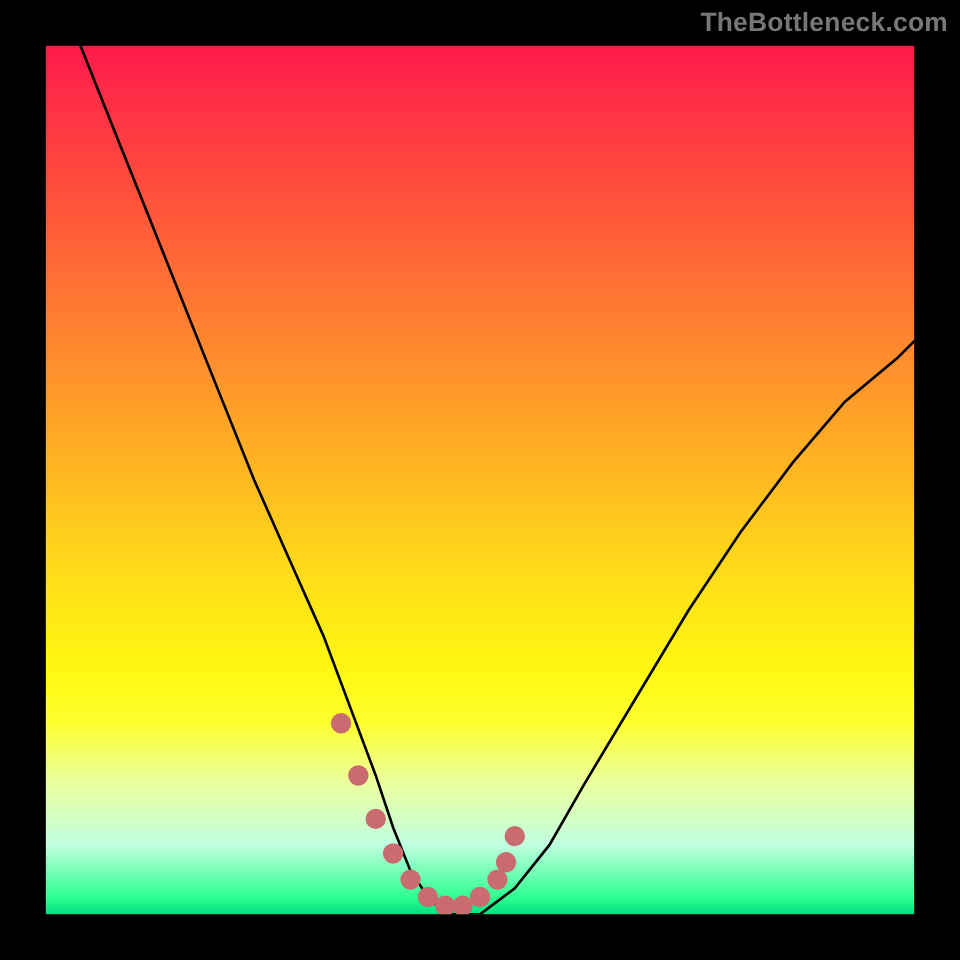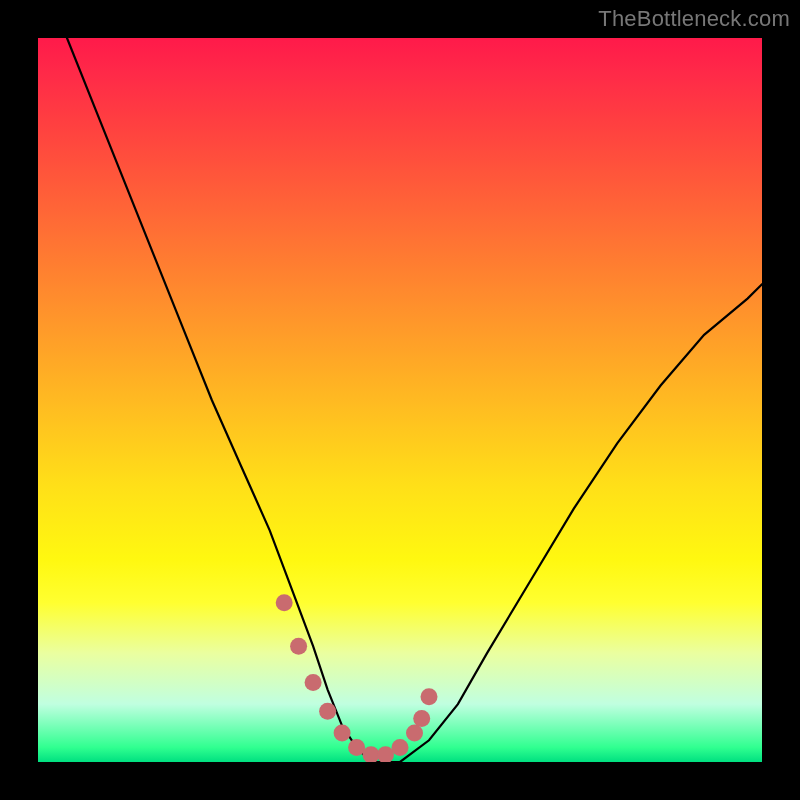--- a/index.html
+++ b/index.html
@@ -38,21 +38,21 @@
       #30ff90 98%,
       #00e080 100%
     );
   }
   .watermark {
     position: absolute;
     top: 6px;
     right: 10px;
     color: #777;
     font-size: 22px;
-    font-weight: 400;
+    font-weight: 700;
     letter-spacing: 0.2px;
   }
   svg.curve {
     position: absolute;
     inset: 0;
     width: 100%;
     height: 100%;
   }
 </style>
 </head>

